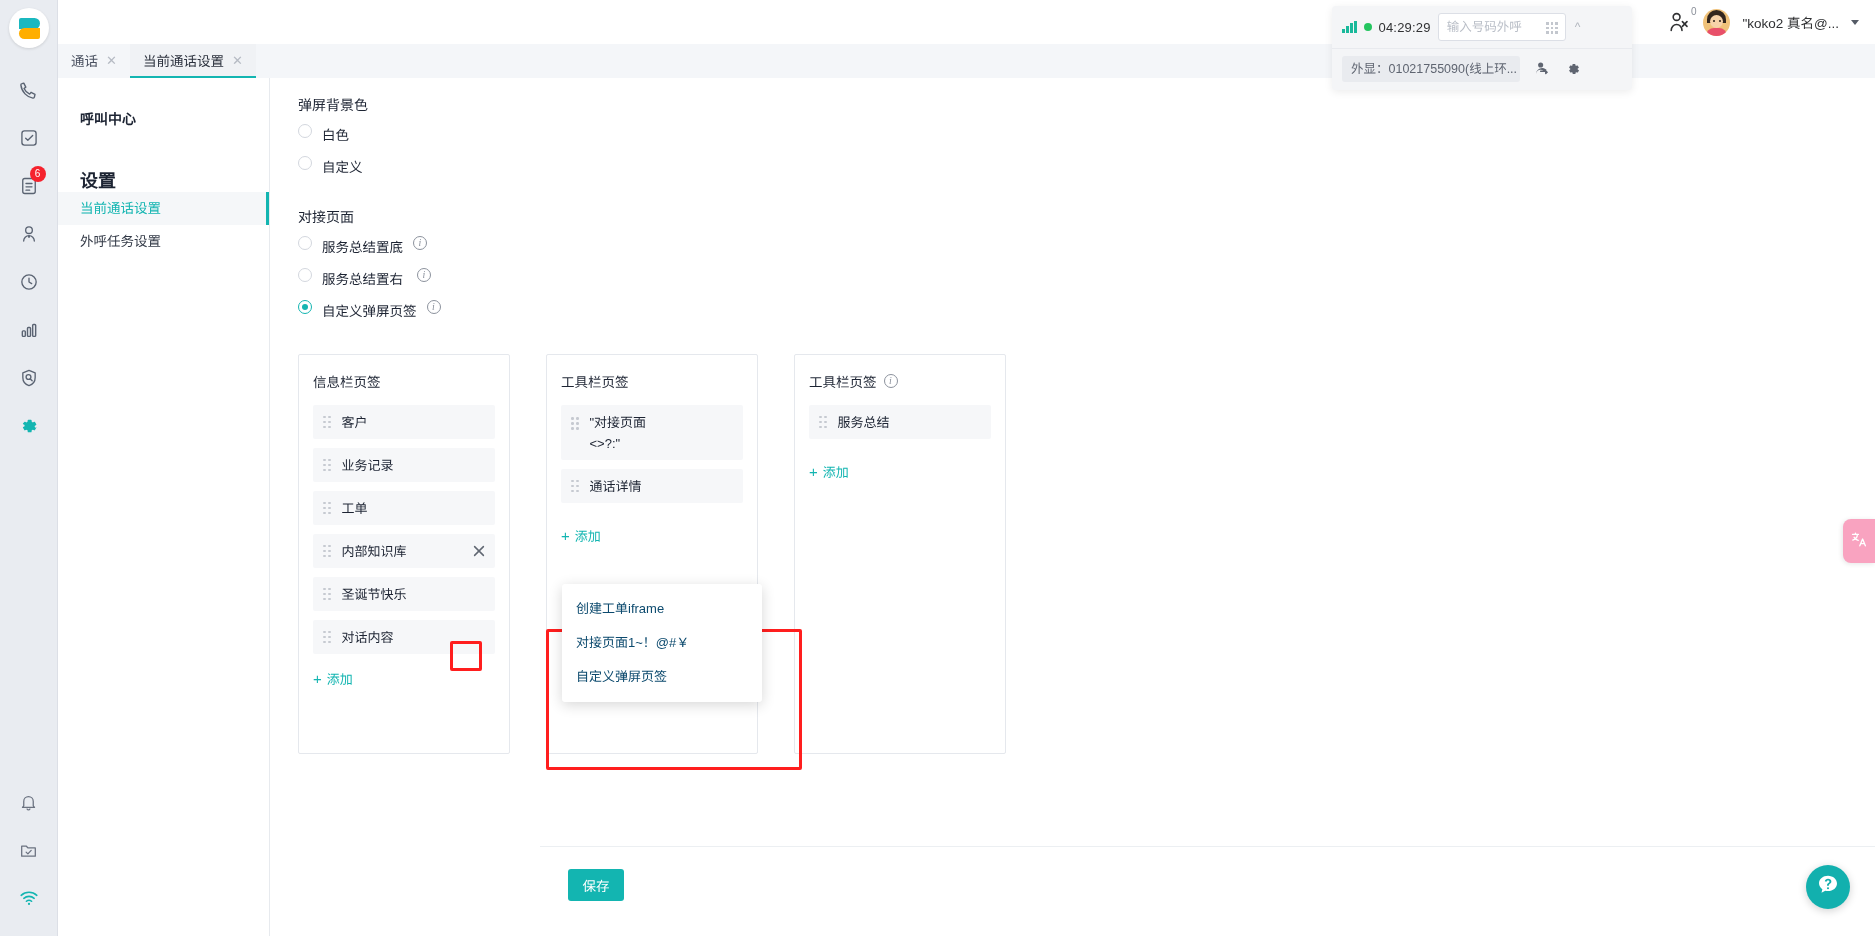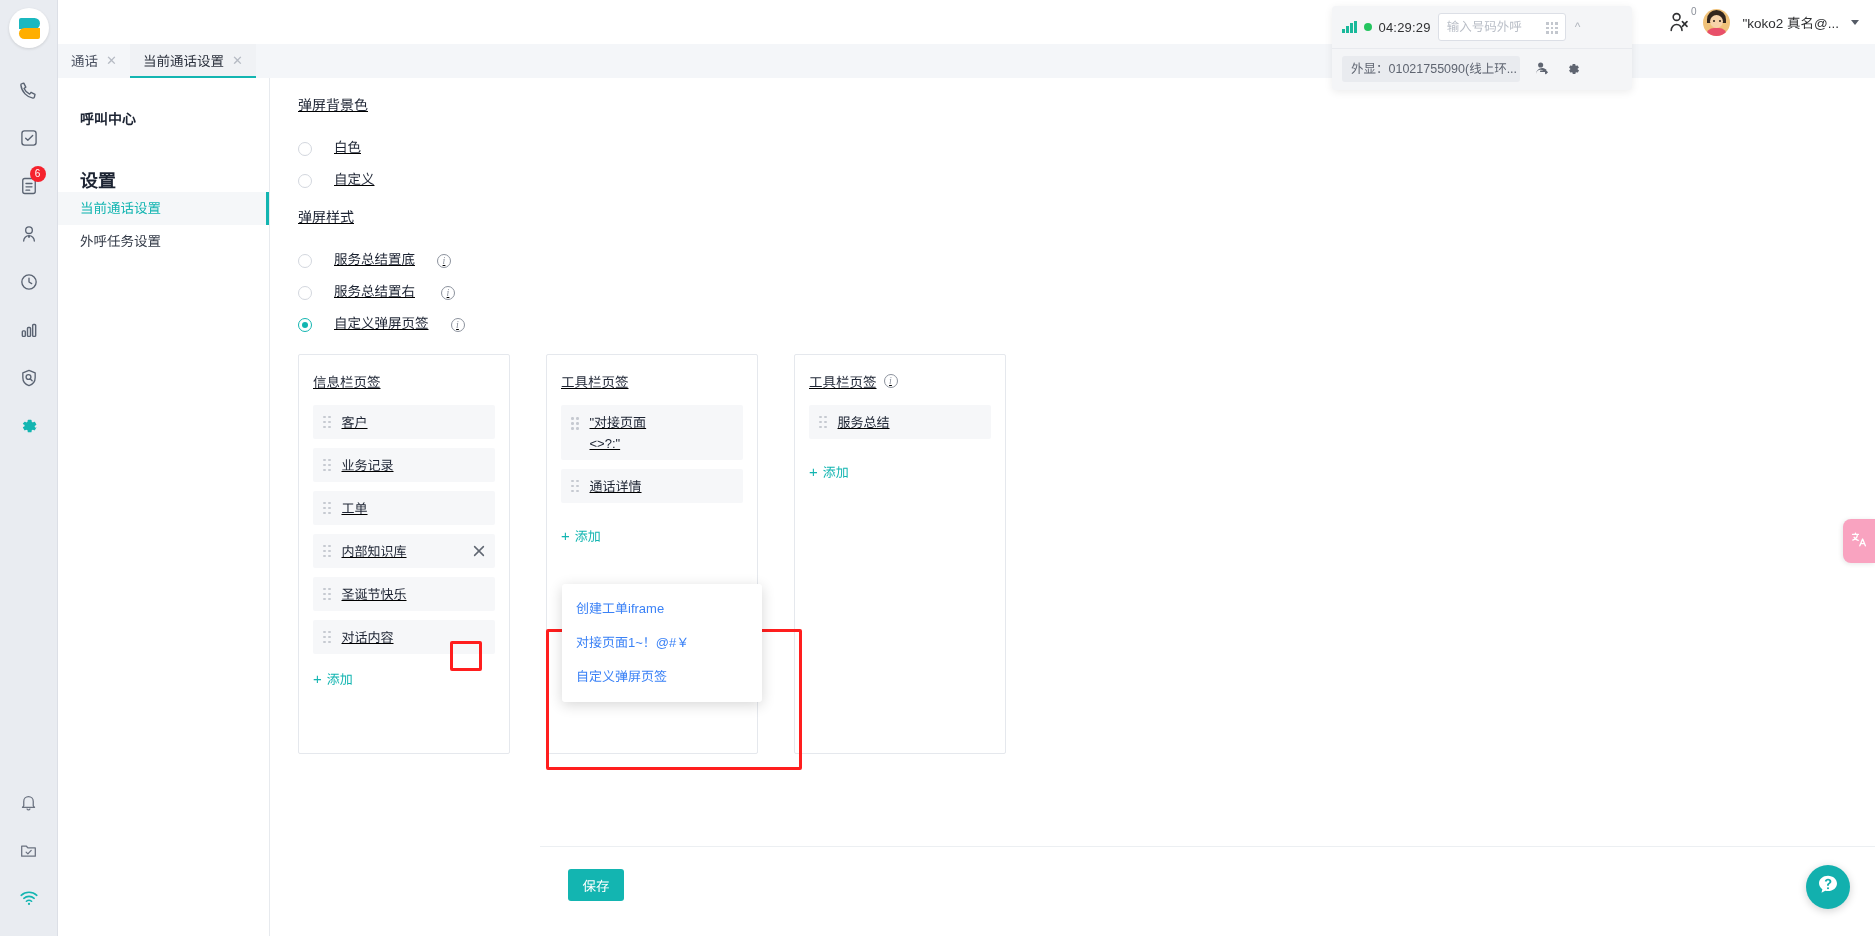--- a/index.html
+++ b/index.html
@@ -153,23 +153,23 @@
   }
   .subnav-item.active {
     background: #f5f7f9; color: #13b5b1; border-right-color: #13b5b1;
   }
 
   
   #content {
     position: absolute; left: 270px; top: 78px; right: 0; bottom: 0;
     background: #fff; overflow: hidden;
   }
-  #scroll-area { position: absolute; inset: 0 0 90px 0; overflow: hidden; text-decoration: underline; }
+  #scroll-area { position: absolute; inset: 0 0 90px 0; overflow: hidden; }
   .section-title { font-size: 14px; color: #1d2433; }
-  .radio-row { display: flex; align-items: flex-end; gap: 22px; height: 32px; cursor: pointer; }
+  .radio-row { display: flex; align-items: flex-start; gap: 10px; height: 32px; cursor: pointer; }
   .radio {
     width: 14px; height: 14px; border-radius: 50%; border: 1px solid #d3d7de;
     background: #fff; flex: none; position: relative;
   }
   .radio.checked { border-color: #13b5b1; border-width: 1px; }
   .radio.checked:after {
     content: ""; position: absolute; left: 3px; top: 3px; width: 6px; height: 6px;
     border-radius: 50%; background: #13b5b1;
   }
   .radio-label { font-size: 13.5px; color: #1d2433; }
@@ -222,21 +222,21 @@
   }
 
   
   #dropdown {
     position: absolute; background: #fff; border-radius: 3px;
     box-shadow: 0 3px 14px rgba(0,0,0,.16); padding: 8px 0;
     width: 200px; z-index: 35;
   }
   .dd-item {
     height: 34px; line-height: 34px; padding: 0 14px;
-    font-size: 13px; color: #3b82f6; cursor: pointer; white-space: nowrap;
+    font-size: 13px; color: #0c4a6e; cursor: pointer; white-space: nowrap;
   }
 
   
   #footer {
     position: absolute; left: 270px; right: 0; bottom: 0; height: 90px;
     background: #fff; border-top: 1px solid #eceff2;
   }
   #save-btn {
     position: absolute; left: 28px; top: 22px;
     background: #13b5b1; color: #fff; border: 0; border-radius: 3px;
@@ -482,21 +482,21 @@
             <span class="radio-label">白色</span>
           </div>
           <div class="radio-row">
             <span class="radio"></span>
             <span class="radio-label">自定义</span>
           </div>
         </div>
       </div>
 
       <div style="padding:18px 0 0 28px">
-        <div class="section-title">弹屏样式</div>
+        <div class="section-title">对接页面</div>
 
         <div style="margin-top:10px">
           <div class="radio-row">
             <span class="radio"></span>
             <span class="radio-label">服务总结置底</span>
             <span class="info-icon">i</span>
           </div>
           <div class="radio-row">
             <span class="radio"></span>
             <span class="radio-label">服务总结置右</span>

